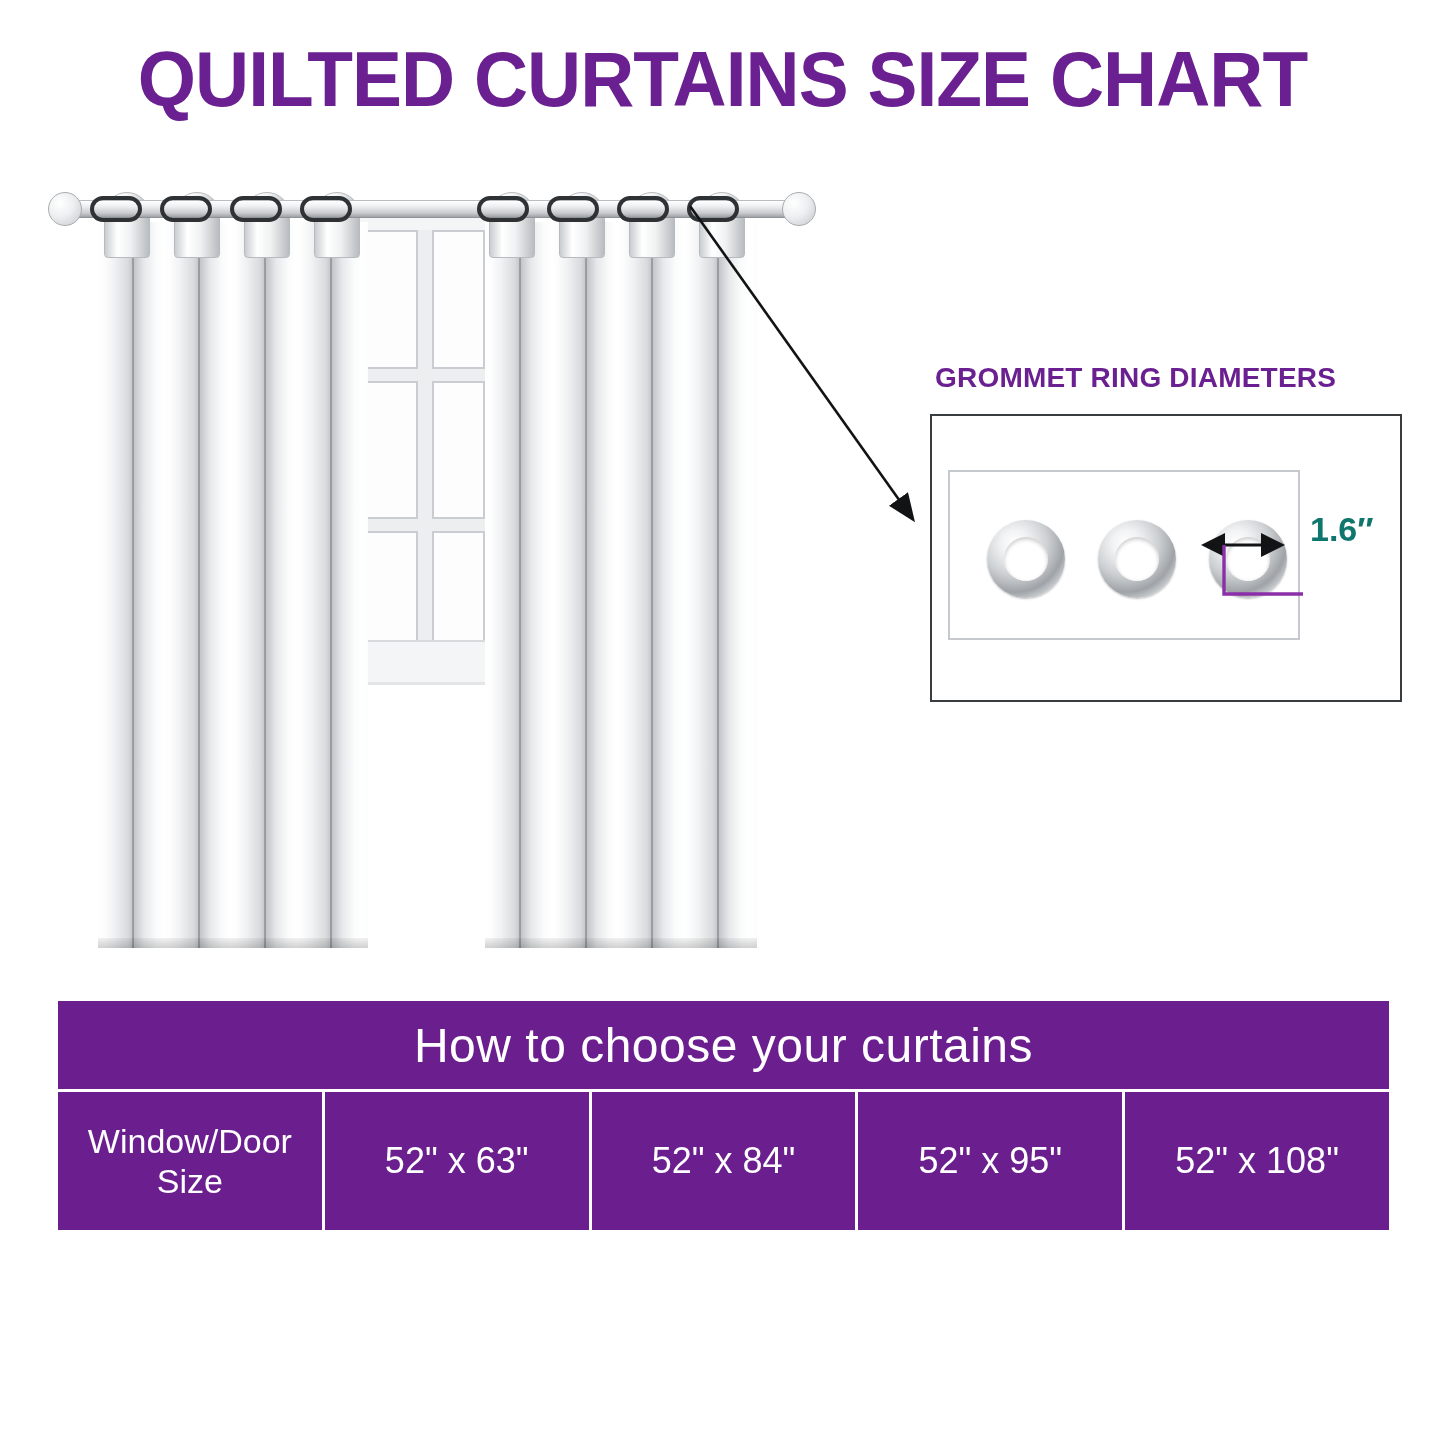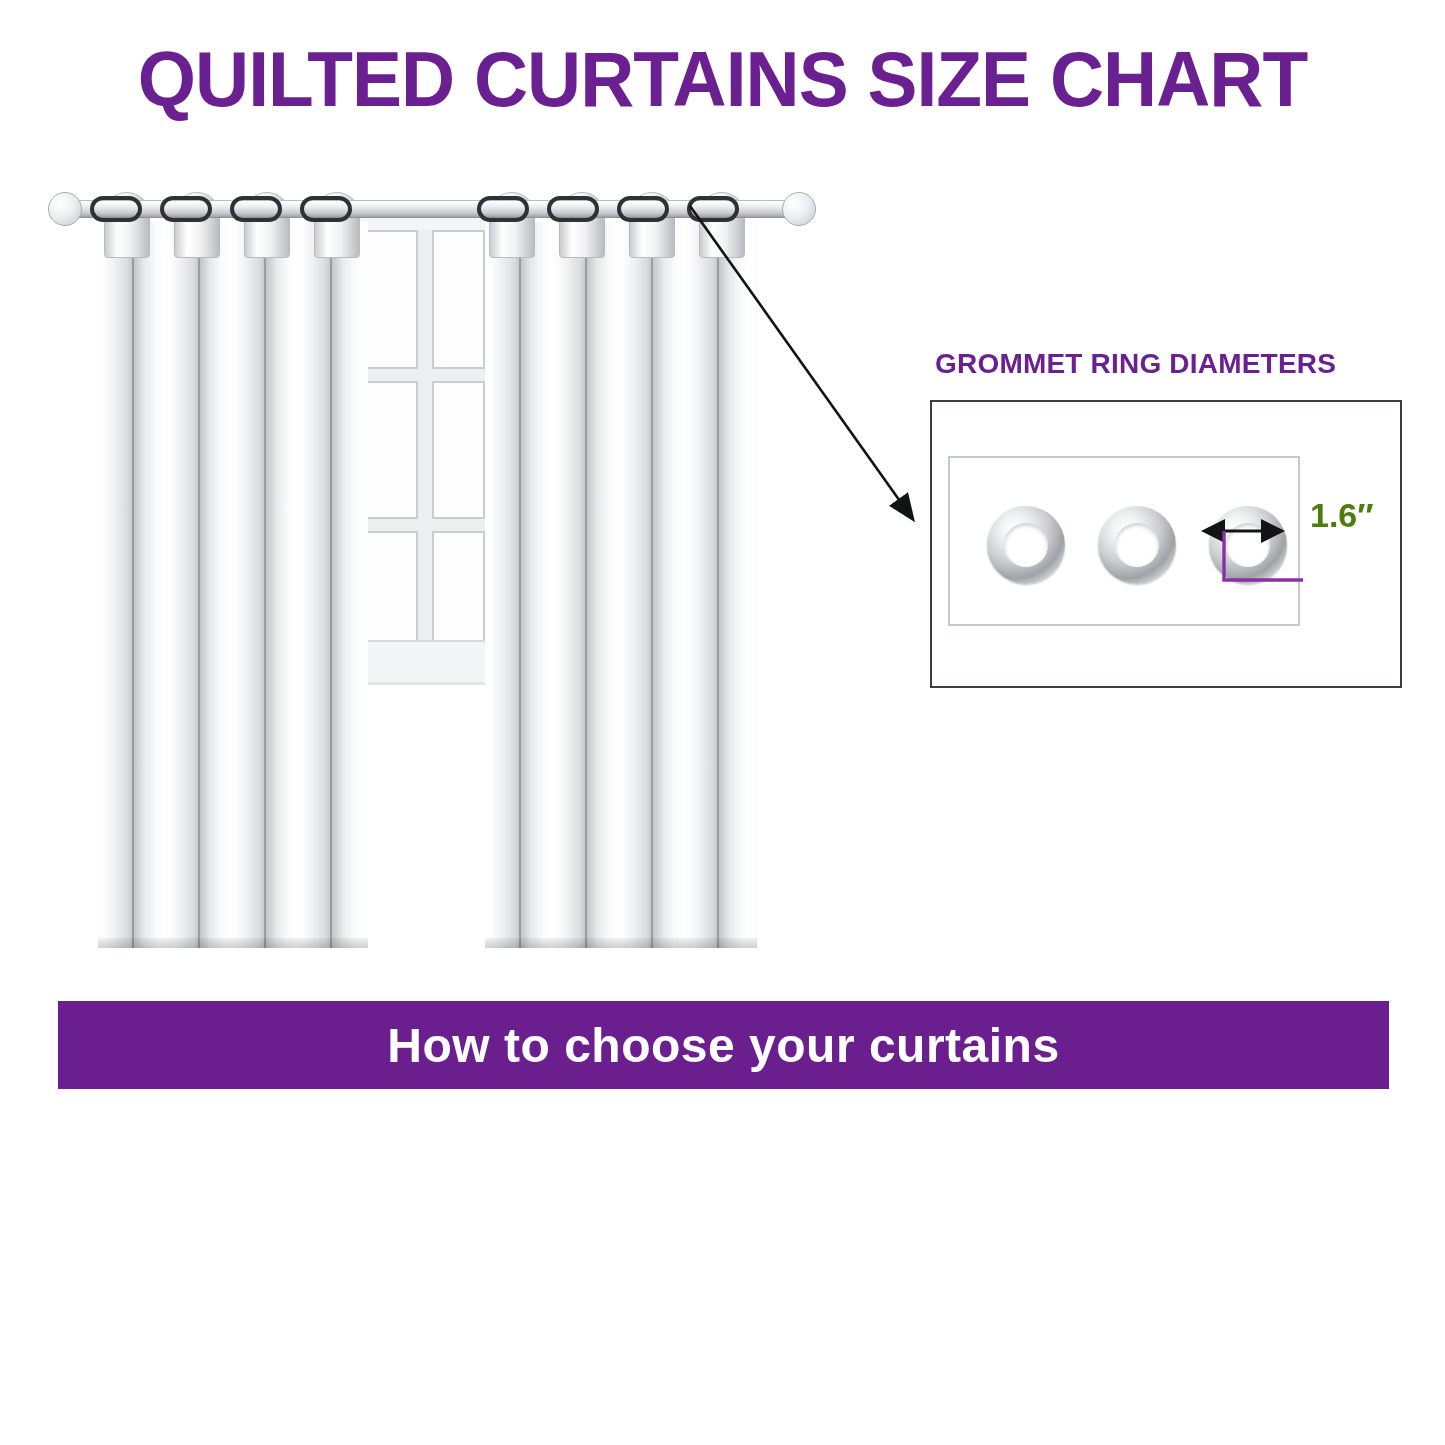--- a/index.html
+++ b/index.html
@@ -116,21 +116,21 @@
     border:4px solid #2f3235;
     border-radius:14px;
     box-sizing:border-box;
     background:transparent;
   }
 
   
   #pointer-arrow{position:absolute;left:0;top:0;width:1445px;height:1445px;pointer-events:none;}
 
   
-  #grommet-section{position:absolute;left:925px;top:348px;width:480px;height:345px;}
+  #grommet-section{position:absolute;left:925px;top:362px;width:480px;height:345px;}
   #grommet-heading{
     position:absolute;left:10px;top:0;width:470px;
     font-weight:bold;font-size:28px;letter-spacing:0.2px;
     color:#6B2091;white-space:nowrap;
   }
   #grommet-panel{
     position:absolute;left:5px;top:52px;width:472px;height:288px;
     background:#ffffff;
     border:2px solid #3a3d40;
     box-sizing:border-box;
@@ -152,21 +152,21 @@
     content:"";position:absolute;left:17px;top:17px;width:44px;height:44px;
     border-radius:50%;background:#ffffff;
     box-shadow:inset 0 2px 4px rgba(0,0,0,0.22), inset 0 -1px 2px rgba(255,255,255,0.9);
   }
   #grommet-1{left:55px;top:104px;}
   #grommet-2{left:166px;top:104px;}
   #grommet-3{left:277px;top:104px;}
 
   #measure-label{
     position:absolute;left:385px;top:148px;
-    font-weight:bold;font-size:34px;color:#4d7c0f;white-space:nowrap;
+    font-weight:bold;font-size:34px;color:#0f766e;white-space:nowrap;
   }
   #measure-lines{position:absolute;left:0;top:0;width:480px;height:345px;pointer-events:none;}
 
   
   #size-table{
     position:absolute;left:55px;top:998px;width:1337px;
     border-collapse:separate;
     border-spacing:3px;
     background:#ffffff;
     table-layout:fixed;
@@ -174,21 +174,21 @@
   #size-table td,#size-table th{
     background:#6B1E8E;
     color:#ffffff;
     text-align:center;
     vertical-align:middle;
     padding:0;
   }
   #table-title{
     height:88px;
     font-size:48px;
-    font-weight:bold;
+    font-weight:normal;
     letter-spacing:0.5px;
   }
   .row-label{
     width:263px;
     font-size:34px;
     line-height:1.18;
     padding:12px 8px;
   }
   .size-cell{
     font-size:36px;
@@ -295,16 +295,26 @@
     <div id="measure-label">1.6″</div>
   </div>
 
   <table id="size-table">
     <tbody>
       <tr>
         <th id="table-title" colspan="5">How to choose your curtains</th>
       </tr>
 
 
+      <tr class="row-2">
+        <td class="row-label">
+          <div>Window/Door</div>
+          <div>Size</div>
+        </td>
+        <td class="size-cell">52" x 63"</td>
+        <td class="size-cell">52" x 84"</td>
+        <td class="size-cell">52" x 95"</td>
+        <td class="size-cell">52" x 108"</td>
+      </tr>
     </tbody>
   </table>
 
 </div>
 
 </body></html>

